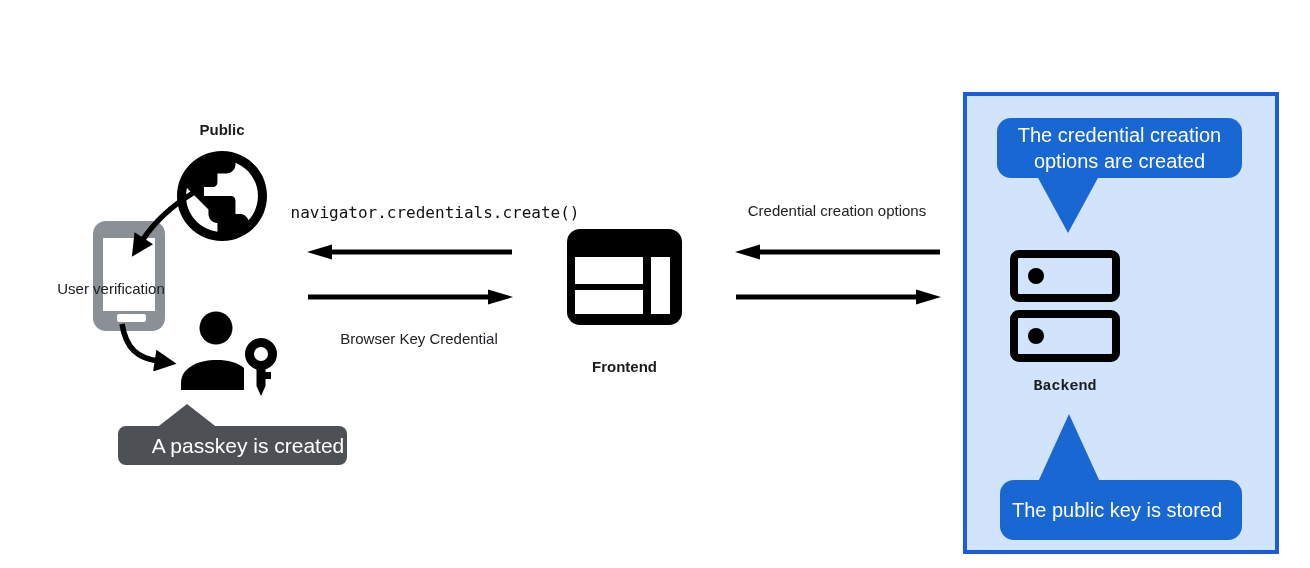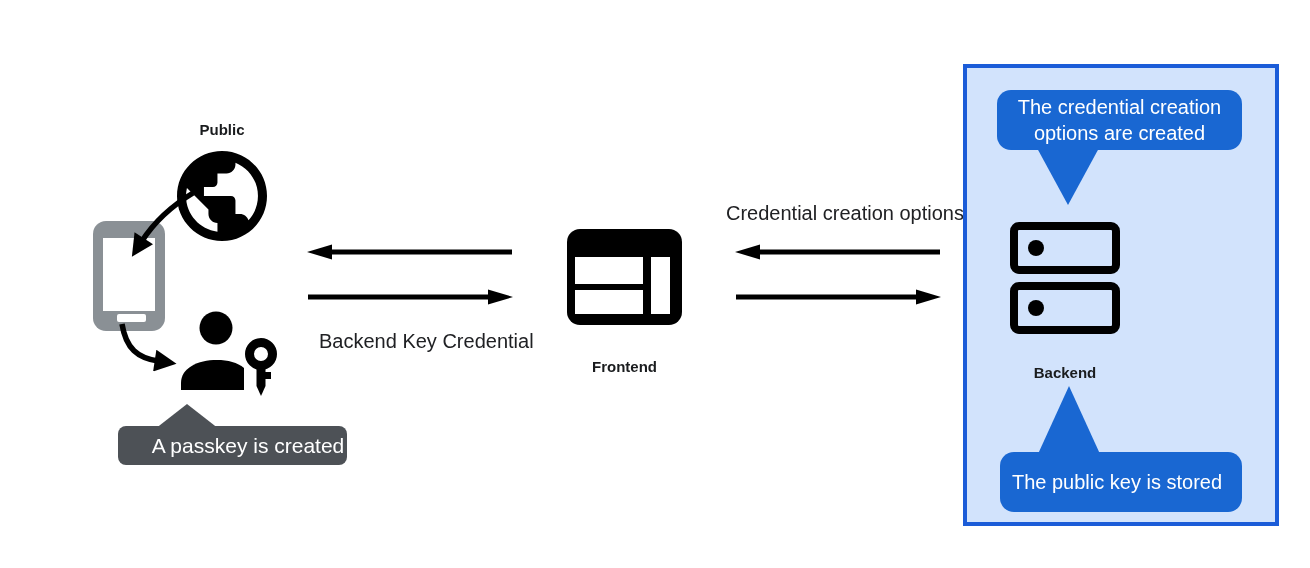--- a/index.html
+++ b/index.html
@@ -8,29 +8,29 @@
     --panel-border:#1b5cd8;
     --panel-fill:#d2e3fc;
     --tooltip-gray:#4d5156;
     --phone-gray:#8a9095;
     --white:#ffffff;
   }
   *{margin:0;padding:0;box-sizing:border-box;}
   body{background:#fff;font-family:"Liberation Sans",sans-serif;color:var(--ink);}
   .canvas{position:relative;width:1310px;height:568px;background:#fff;overflow:hidden;}
   .abs{position:absolute;}
-  .lbl{font-size:20px;text-align:center;color:var(--ink);white-space:nowrap;}
+  .lbl{font-size:15px;text-align:center;color:var(--ink);white-space:nowrap;}
   .lbl-bold{font-size:15px;font-weight:700;text-align:center;color:#1a1c1e;white-space:nowrap;}
   .mono{font-family:"DejaVu Sans Mono","Liberation Mono",monospace;font-size:16px;text-align:center;color:#111;white-space:nowrap;}
   .tooltip-dark{
     background:var(--tooltip-gray);color:var(--white);border-radius:8px;
     font-size:21px;text-align:center;line-height:39px;white-space:nowrap;
   }
   .panel{
-    background:var(--panel-fill);border:4px solid var(--panel-border);
+    background:var(--panel-fill);border:4px solid var(--panel-border);margin-top:28px;
   }
   .callout{
     background:var(--callout-blue);color:var(--white);border-radius:14px;
     font-size:20px;line-height:26px;text-align:center;
     display:flex;align-items:center;justify-content:center;padding:4px 14px;
   }
   svg{display:block;}
   .arrow-line{stroke:#000;stroke-width:5;}
   .arrow-head{fill:#000;}
 </style>
@@ -48,20 +48,21 @@
   </div>
 
   <div class="abs" style="left:93px;top:221px;">
     <svg width="72" height="110" viewBox="0 0 72 110" aria-hidden="true">
       <rect x="0" y="0" width="72" height="110" rx="13" fill="var(--phone-gray)"></rect>
       <rect x="10" y="17" width="52" height="73" fill="#fff"></rect>
       <rect x="24" y="93" width="29" height="8" rx="2" fill="#fff"></rect>
     </svg>
   </div>
 
+  <div class="abs lbl" style="left:23px;top:280px;width:176px;">User verification</div>
 
   <div class="abs" style="left:178px;top:311px;">
     <svg width="102" height="86" viewBox="0 0 102 86" aria-hidden="true">
       <circle cx="38" cy="17" r="16.5" fill="#000"></circle>
       <path d="M3 79 v-7 c0-15 16.5-23 36-23 c11 0 20.5 2.5 27 8 v22 z" fill="#000"></path>
       <circle cx="83" cy="43" r="11.5" fill="none" stroke="#000" stroke-width="9"></circle>
       <path d="M78.5 54 h9 v21 l-4.5 10 l-4.5 -10 z" fill="#000"></path>
       <rect x="87" y="61" width="6" height="7" fill="#000"></rect>
     </svg>
   </div>
@@ -74,32 +75,33 @@
     </defs>
     <path d="M193 193 Q 160 213 142 241" fill="none" stroke="#000" stroke-width="5.5" marker-end="url(#ah)"></path>
     <path d="M122 324 C 126 349 138 358 158 361" fill="none" stroke="#000" stroke-width="5.5" marker-end="url(#ah)"></path>
   </svg>
 
   <svg class="abs" style="left:155px;top:404px;" width="64" height="25" viewBox="0 0 64 25">
     <polygon points="32,0 64,25 0,25" fill="var(--tooltip-gray)"></polygon>
   </svg>
   <div class="abs tooltip-dark" style="left:118px;top:426px;width:229px;height:39px;padding-left:31px;">A passkey is created</div>
 
+  <div class="abs mono" style="left:285px;top:203px;width:300px;">navigator.credentials.create()</div>
 
   <svg class="abs" style="left:305px;top:243px;" width="210" height="18" viewBox="0 0 210 18">
     <line class="arrow-line" x1="207" y1="9" x2="24" y2="9"></line>
     <polygon class="arrow-head" points="27,1.5 27,16.5 2,9"></polygon>
   </svg>
 
   <svg class="abs" style="left:305px;top:288px;" width="210" height="18" viewBox="0 0 210 18">
     <line class="arrow-line" x1="3" y1="9" x2="186" y2="9"></line>
     <polygon class="arrow-head" points="183,1.5 183,16.5 208,9"></polygon>
   </svg>
 
-  <div class="abs lbl" style="left:319px;top:330px;width:200px;">Backend Key Credential</div>
+  <div class="abs lbl" style="left:319px;top:330px;width:200px;">Browser Key Credential</div>
 
   <div class="abs" style="left:567px;top:229px;">
     <svg width="115" height="96" viewBox="0 0 115 96" aria-hidden="true">
       <rect x="0" y="0" width="115" height="96" rx="13" fill="#000"></rect>
       <rect x="8" y="28" width="68" height="27" fill="#fff"></rect>
       <rect x="8" y="61" width="68" height="24" fill="#fff"></rect>
       <rect x="84" y="28" width="19" height="57" fill="#fff"></rect>
     </svg>
   </div>
   <div class="abs lbl-bold" style="left:567px;top:342px;width:115px;margin-top:16px;">Frontend</div>
@@ -127,21 +129,21 @@
 
     <div class="abs" style="left:43px;top:154px;">
       <svg width="110" height="112" viewBox="0 0 110 112" aria-hidden="true">
         <rect x="4" y="4" width="102" height="44" rx="5" fill="none" stroke="#000" stroke-width="8"></rect>
         <circle cx="26" cy="26" r="8" fill="#000"></circle>
         <rect x="4" y="64" width="102" height="44" rx="5" fill="none" stroke="#000" stroke-width="8"></rect>
         <circle cx="26" cy="86" r="8" fill="#000"></circle>
       </svg>
     </div>
 
-    <div class="abs lbl-bold" style="left:30px;top:296px;width:136px;">Backend</div>
+    <div class="abs lbl-bold" style="left:30px;top:282px;width:136px;font-family:Liberation Mono, monospace;">Backend</div>
 
     <svg class="abs" style="left:71px;top:318px;" width="62" height="68" viewBox="0 0 62 68">
       <polygon points="31,0 62,68 0,68" fill="var(--callout-blue)"></polygon>
     </svg>
 
     <div class="abs callout" style="left:33px;top:384px;width:242px;height:60px;padding-left:6px;">The public key is stored</div>
   </div>
 
 </div>
 

